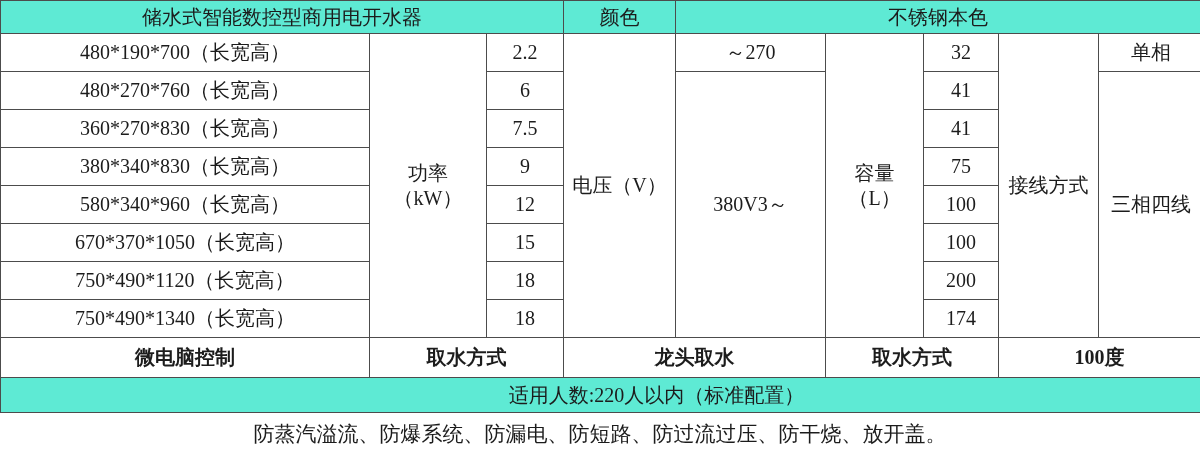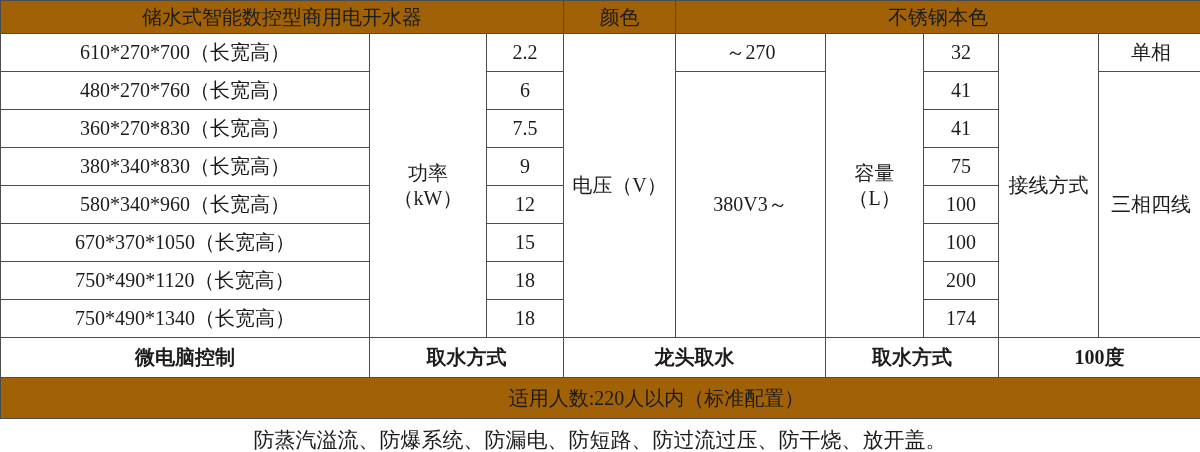--- a/index.html
+++ b/index.html
@@ -14,22 +14,22 @@
   }
   table.spec td{
     border:1.6px solid #4c4c4c;
     text-align:center;vertical-align:middle;
     font-size:20px;line-height:1.25;
     padding:0;overflow:hidden;
   }
   tr.hdr{height:33px;}
   tr.data{height:38px;}
   tr.ctrl{height:40px;font-weight:bold;}
-  tr.note{height:41px;font-family:Liberation Serif, serif;}
-  .band{background:#a16207;}
+  tr.note{height:35px;font-family:Liberation Serif, serif;}
+  .band{background:#5eead4;}
   .left-al{text-align:left;padding-left:3px !important;}
   .note-cell{padding-left:112px !important;}
   .footer{
     height:42px;display:flex;align-items:center;justify-content:center;
     font-size:21px;background:#fff;
   }
 </style>
 </head>
 <body>
 
@@ -47,21 +47,21 @@
   </colgroup>
 
   <tbody>
       <tr class="hdr">
     <td class="band" colspan="3">储水式智能数控型商用电开水器</td>
     <td class="band">颜色</td>
     <td class="band" colspan="5">不锈钢本色</td>
   </tr>
 
   <tr class="data">
-    <td>610*270*700（长宽高）</td>
+    <td>480*190*700（长宽高）</td>
     <td rowspan="8">
       <div>功率</div>
       <div>（kW）</div>
     </td>
     <td>2.2</td>
     <td rowspan="8">电压（V）</td>
     <td>～270</td>
     <td rowspan="8">
       <div>容量</div>
       <div>（L）</div>

